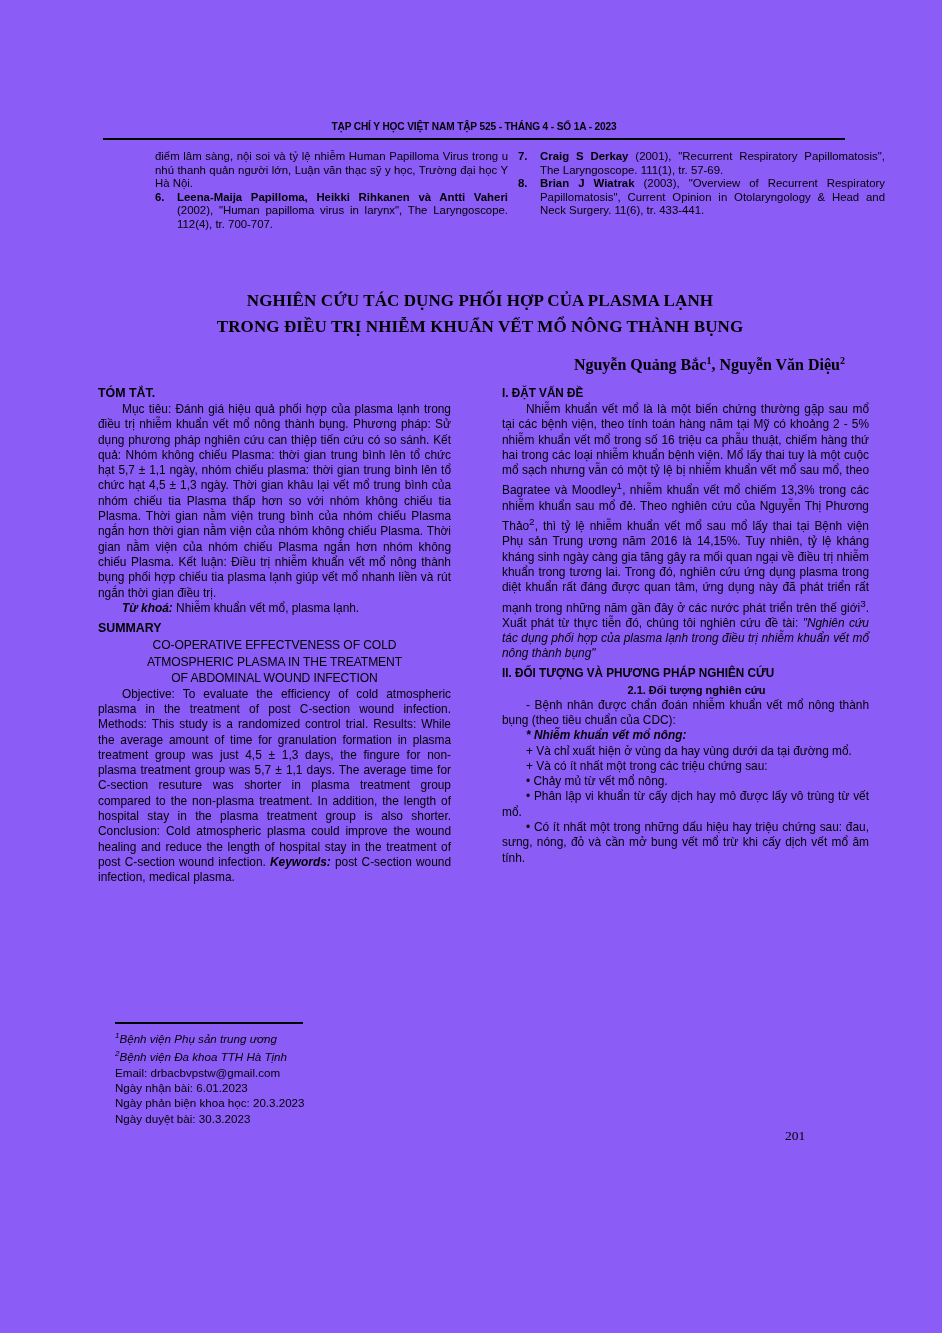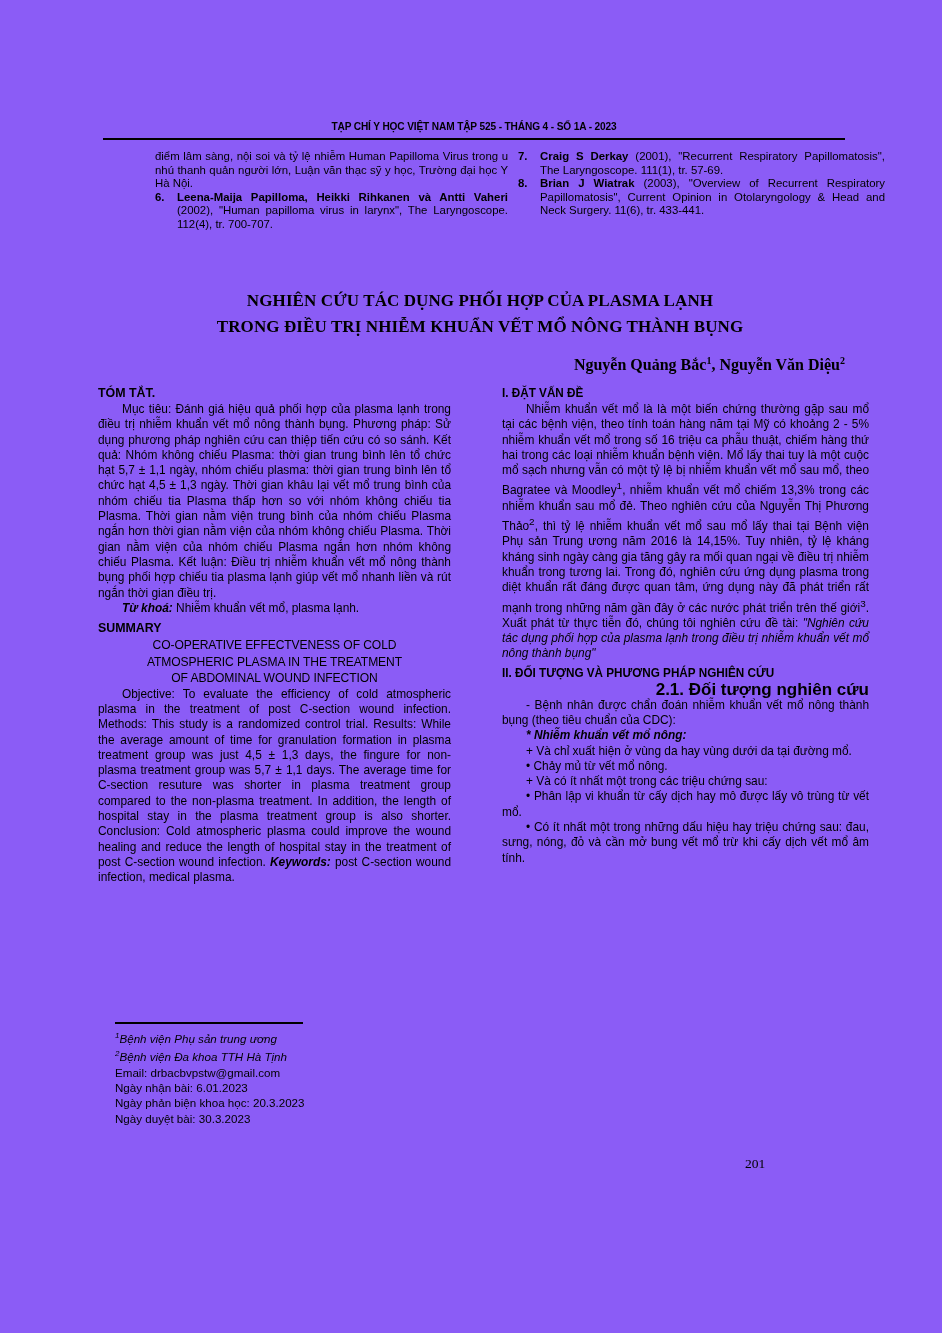--- a/index.html
+++ b/index.html
@@ -127,23 +127,23 @@
   }
   .sec-head-plain {
     font-weight: bold;
     font-size: 12.4px;
     line-height: 16px;
     text-align: left;
     margin: 0 0 1px 0;
   }
   .sub-head {
     font-weight: bold;
-    font-size: 17px;
+    font-size: 11px;
     line-height: 16px;
-    text-align: right;
+    text-align: center;
     text-indent: 22px;
     margin: 0;
   }
   p.body {
     margin: 0;
     text-indent: 24px;
     text-align: justify;
   }
   p.body b { font-weight: normal; }
   p.body i { font-style: italic; }
@@ -184,23 +184,23 @@
     font-family: "Liberation Sans", sans-serif;
   }
   .footnotes .aff { font-style: italic; }
   .footnotes sup { font-size: 8px; vertical-align: super; }
   .footnotes div { white-space: nowrap; }
 
   
   .page-no {
     position: absolute;
     left: 745px;
-    top: 1156px;
+    top: 1128px;
     width: 100px;
-    text-align: left;
+    text-align: center;
     font-family: "Liberation Serif", serif;
     font-size: 13.5px;
   }
   .bullet { }
 </style>
 </head>
 <body>
 
 <div class="page">
 
@@ -258,22 +258,22 @@
     <div class="sec-head">I. ĐẶT VẤN ĐỀ</div>
 
     <p class="body"><span>Nhiễm khuẩn vết mổ là là một biến chứng thường gặp sau mổ tại các bệnh viện, theo tính toán hàng năm tại Mỹ có khoảng 2 - 5% nhiễm khuẩn vết mổ trong số 16 triệu ca phẫu thuật, chiếm hàng thứ hai trong các loại nhiễm khuẩn bệnh viện. Mổ lấy thai tuy là một cuộc mổ sạch nhưng vẫn có một tỷ lệ bị nhiễm khuẩn vết mổ sau mổ, theo Bagratee và Moodley</span><sup>1</sup><span>, nhiễm khuẩn vết mổ chiếm 13,3% trong các nhiễm khuẩn sau mổ đẻ. Theo nghiên cứu của Nguyễn Thị Phương Thảo</span><sup>2</sup><span>, thì tỷ lệ nhiễm khuẩn vết mổ sau mổ lấy thai tại Bệnh viện Phụ sản Trung ương năm 2016 là 14,15%. Tuy nhiên, tỷ lệ kháng kháng sinh ngày càng gia tăng gây ra mối quan ngại về điều trị nhiễm khuẩn trong tương lai. Trong đó, nghiên cứu ứng dụng plasma trong diệt khuẩn rất đáng được quan tâm, ứng dụng này đã phát triển rất mạnh trong những năm gần đây ở các nước phát triển trên thế giới</span><sup>3</sup><span>. Xuất phát từ thực tiễn đó, chúng tôi nghiên cứu đề tài: </span><i class="quote-it">"Nghiên cứu tác dụng phối hợp của plasma lạnh trong điều trị nhiễm khuẩn vết mổ nông thành bụng"</i></p>
 
     <div class="sec-head" style="margin-top:3px">II. ĐỐI TƯỢNG VÀ PHƯƠNG PHÁP NGHIÊN CỨU</div>
     <div class="sub-head">2.1. Đối tượng nghiên cứu</div>
 
     <p class="body">- Bệnh nhân được chẩn đoán nhiễm khuẩn vết mổ nông thành bụng (theo tiêu chuẩn của CDC):</p>
     <p class="bi" style="margin:0;text-indent:24px">* Nhiễm khuẩn vết mổ nông:</p>
     <p class="body">+ Và chỉ xuất hiện ở vùng da hay vùng dưới da tại đường mổ.</p>
+    <p class="body">+ Và có ít nhất một trong các triệu chứng sau:</p>
     <p class="body bullet">• Chảy mủ từ vết mổ nông.</p>
-    <p class="body">+ Và có ít nhất một trong các triệu chứng sau:</p>
     <p class="body bullet">• Phân lập vi khuẩn từ cấy dịch hay mô được lấy vô trùng từ vết mổ.</p>
     <p class="body bullet">• Có ít nhất một trong những dấu hiệu hay triệu chứng sau: đau, sưng, nóng, đỏ và cần mở bung vết mổ trừ khi cấy dịch vết mổ âm tính.</p>
 
   </div>
 
   <div class="fn-rule"></div>
   <div class="footnotes">
     <div class="aff"><sup>1</sup><span>Bệnh viện Phụ sản trung ương</span></div>
     <div class="aff"><sup>2</sup><span>Bệnh viện Đa khoa TTH Hà Tịnh</span></div>
     <div>Email: drbacbvpstw@gmail.com</div>

